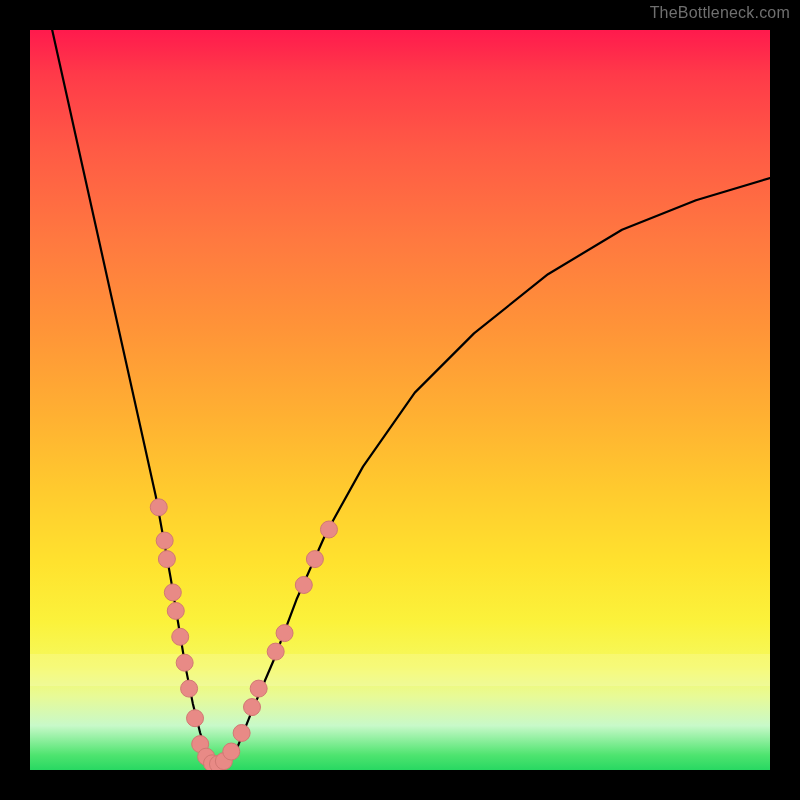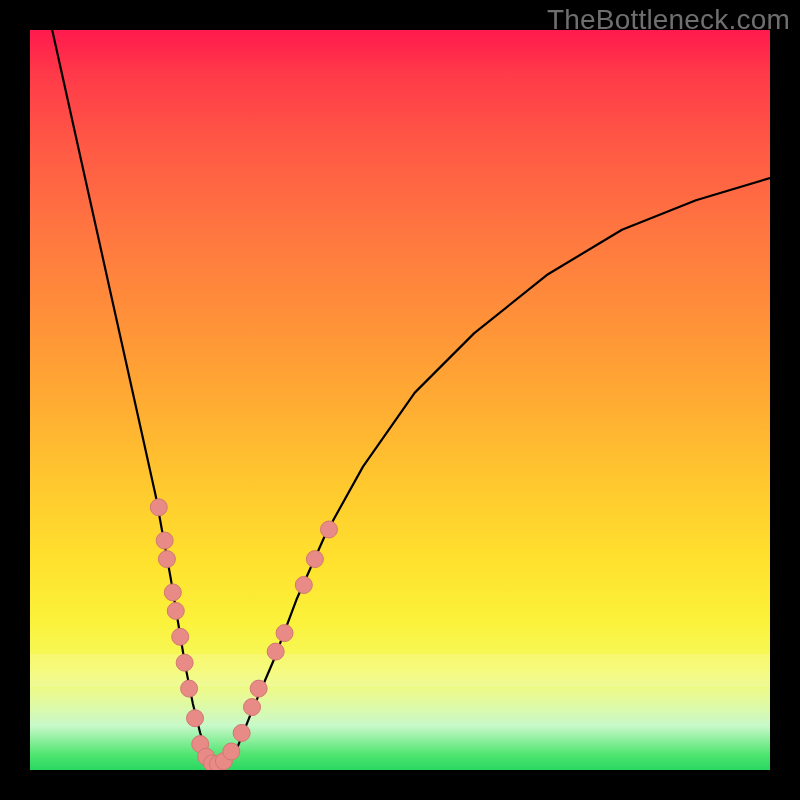--- a/index.html
+++ b/index.html
@@ -56,21 +56,21 @@
   top: 30px;
   width: 740px;
   height: 740px;
   pointer-events: none;
 }
 .watermark {
   position: absolute;
   top: 4px;
   right: 10px;
   color: #6f6f6f;
-  font-size: 28px;
+  font-size: 16px;
   letter-spacing: 0.2px;
 }
 </style>
 </head>
 <body>
 
 <div class="stage">
   <div class="plot-area"></div>
   <div class="pale-band"></div>
 

